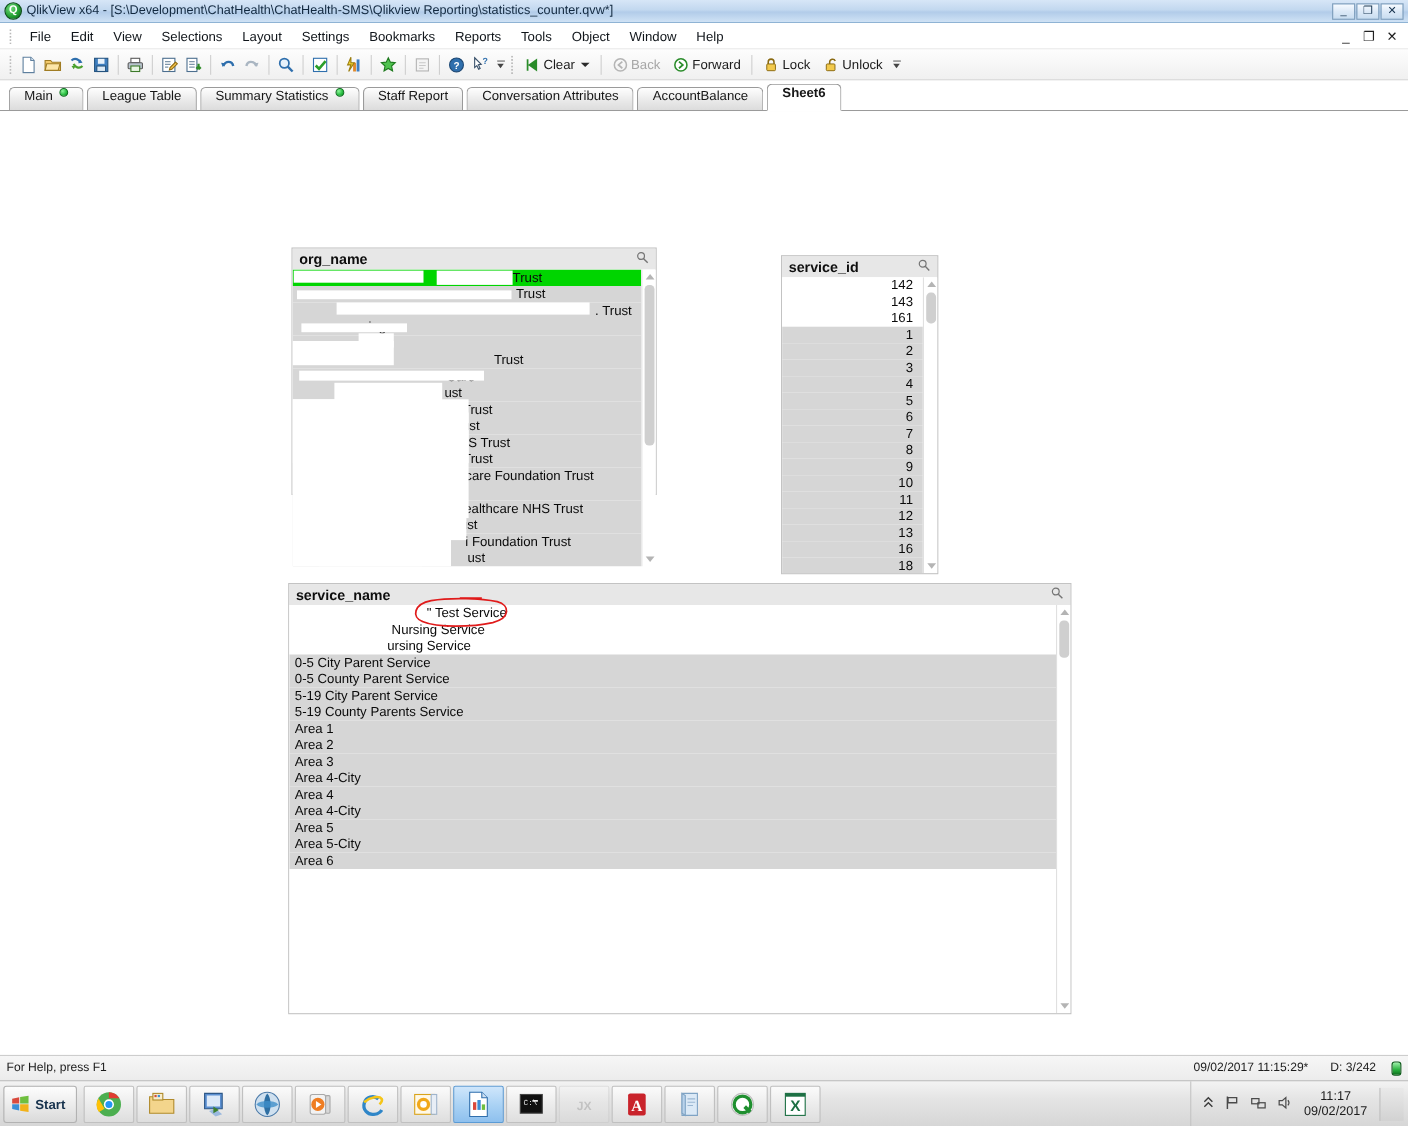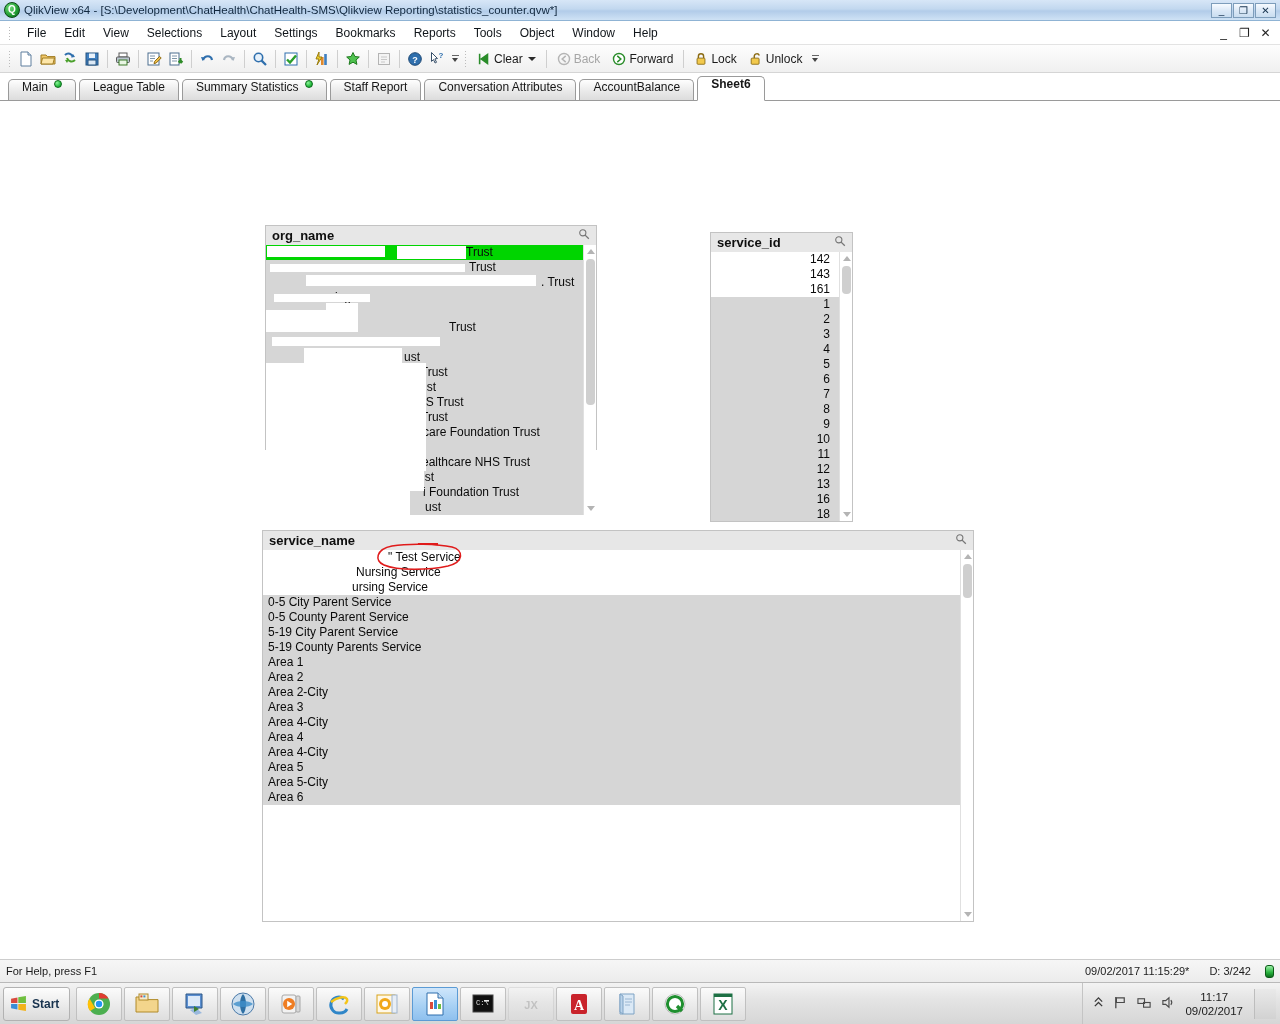--- a/index.html
+++ b/index.html
@@ -561,21 +561,20 @@
         <div class="lb-rows" id="svcname-rows">
             <div class="lb-row optional" style="padding-left: 125px;">" Test Service</div>
             <div class="lb-row optional" style="padding-left: 93px;">Nursing Service</div>
             <div class="lb-row optional" style="padding-left: 89px;">ursing Service</div>
             <div class="lb-row excluded">0-5 City Parent Service</div>
             <div class="lb-row excluded">0-5 County Parent Service</div>
             <div class="lb-row excluded">5-19 City Parent Service</div>
             <div class="lb-row excluded">5-19 County Parents Service</div>
             <div class="lb-row excluded">Area 1</div>
             <div class="lb-row excluded">Area 2</div>
-            <div class="lb-row excluded">Area 2-City</div>
             <div class="lb-row excluded">Area 3</div>
             <div class="lb-row excluded">Area 4-City</div>
             <div class="lb-row excluded">Area 4</div>
             <div class="lb-row excluded">Area 4-City</div>
             <div class="lb-row excluded">Area 5</div>
             <div class="lb-row excluded">Area 5-City</div>
             <div class="lb-row excluded">Area 6</div>
           </div>
         <div class="lb-scroll">
           <div class="sb-arrow up">

